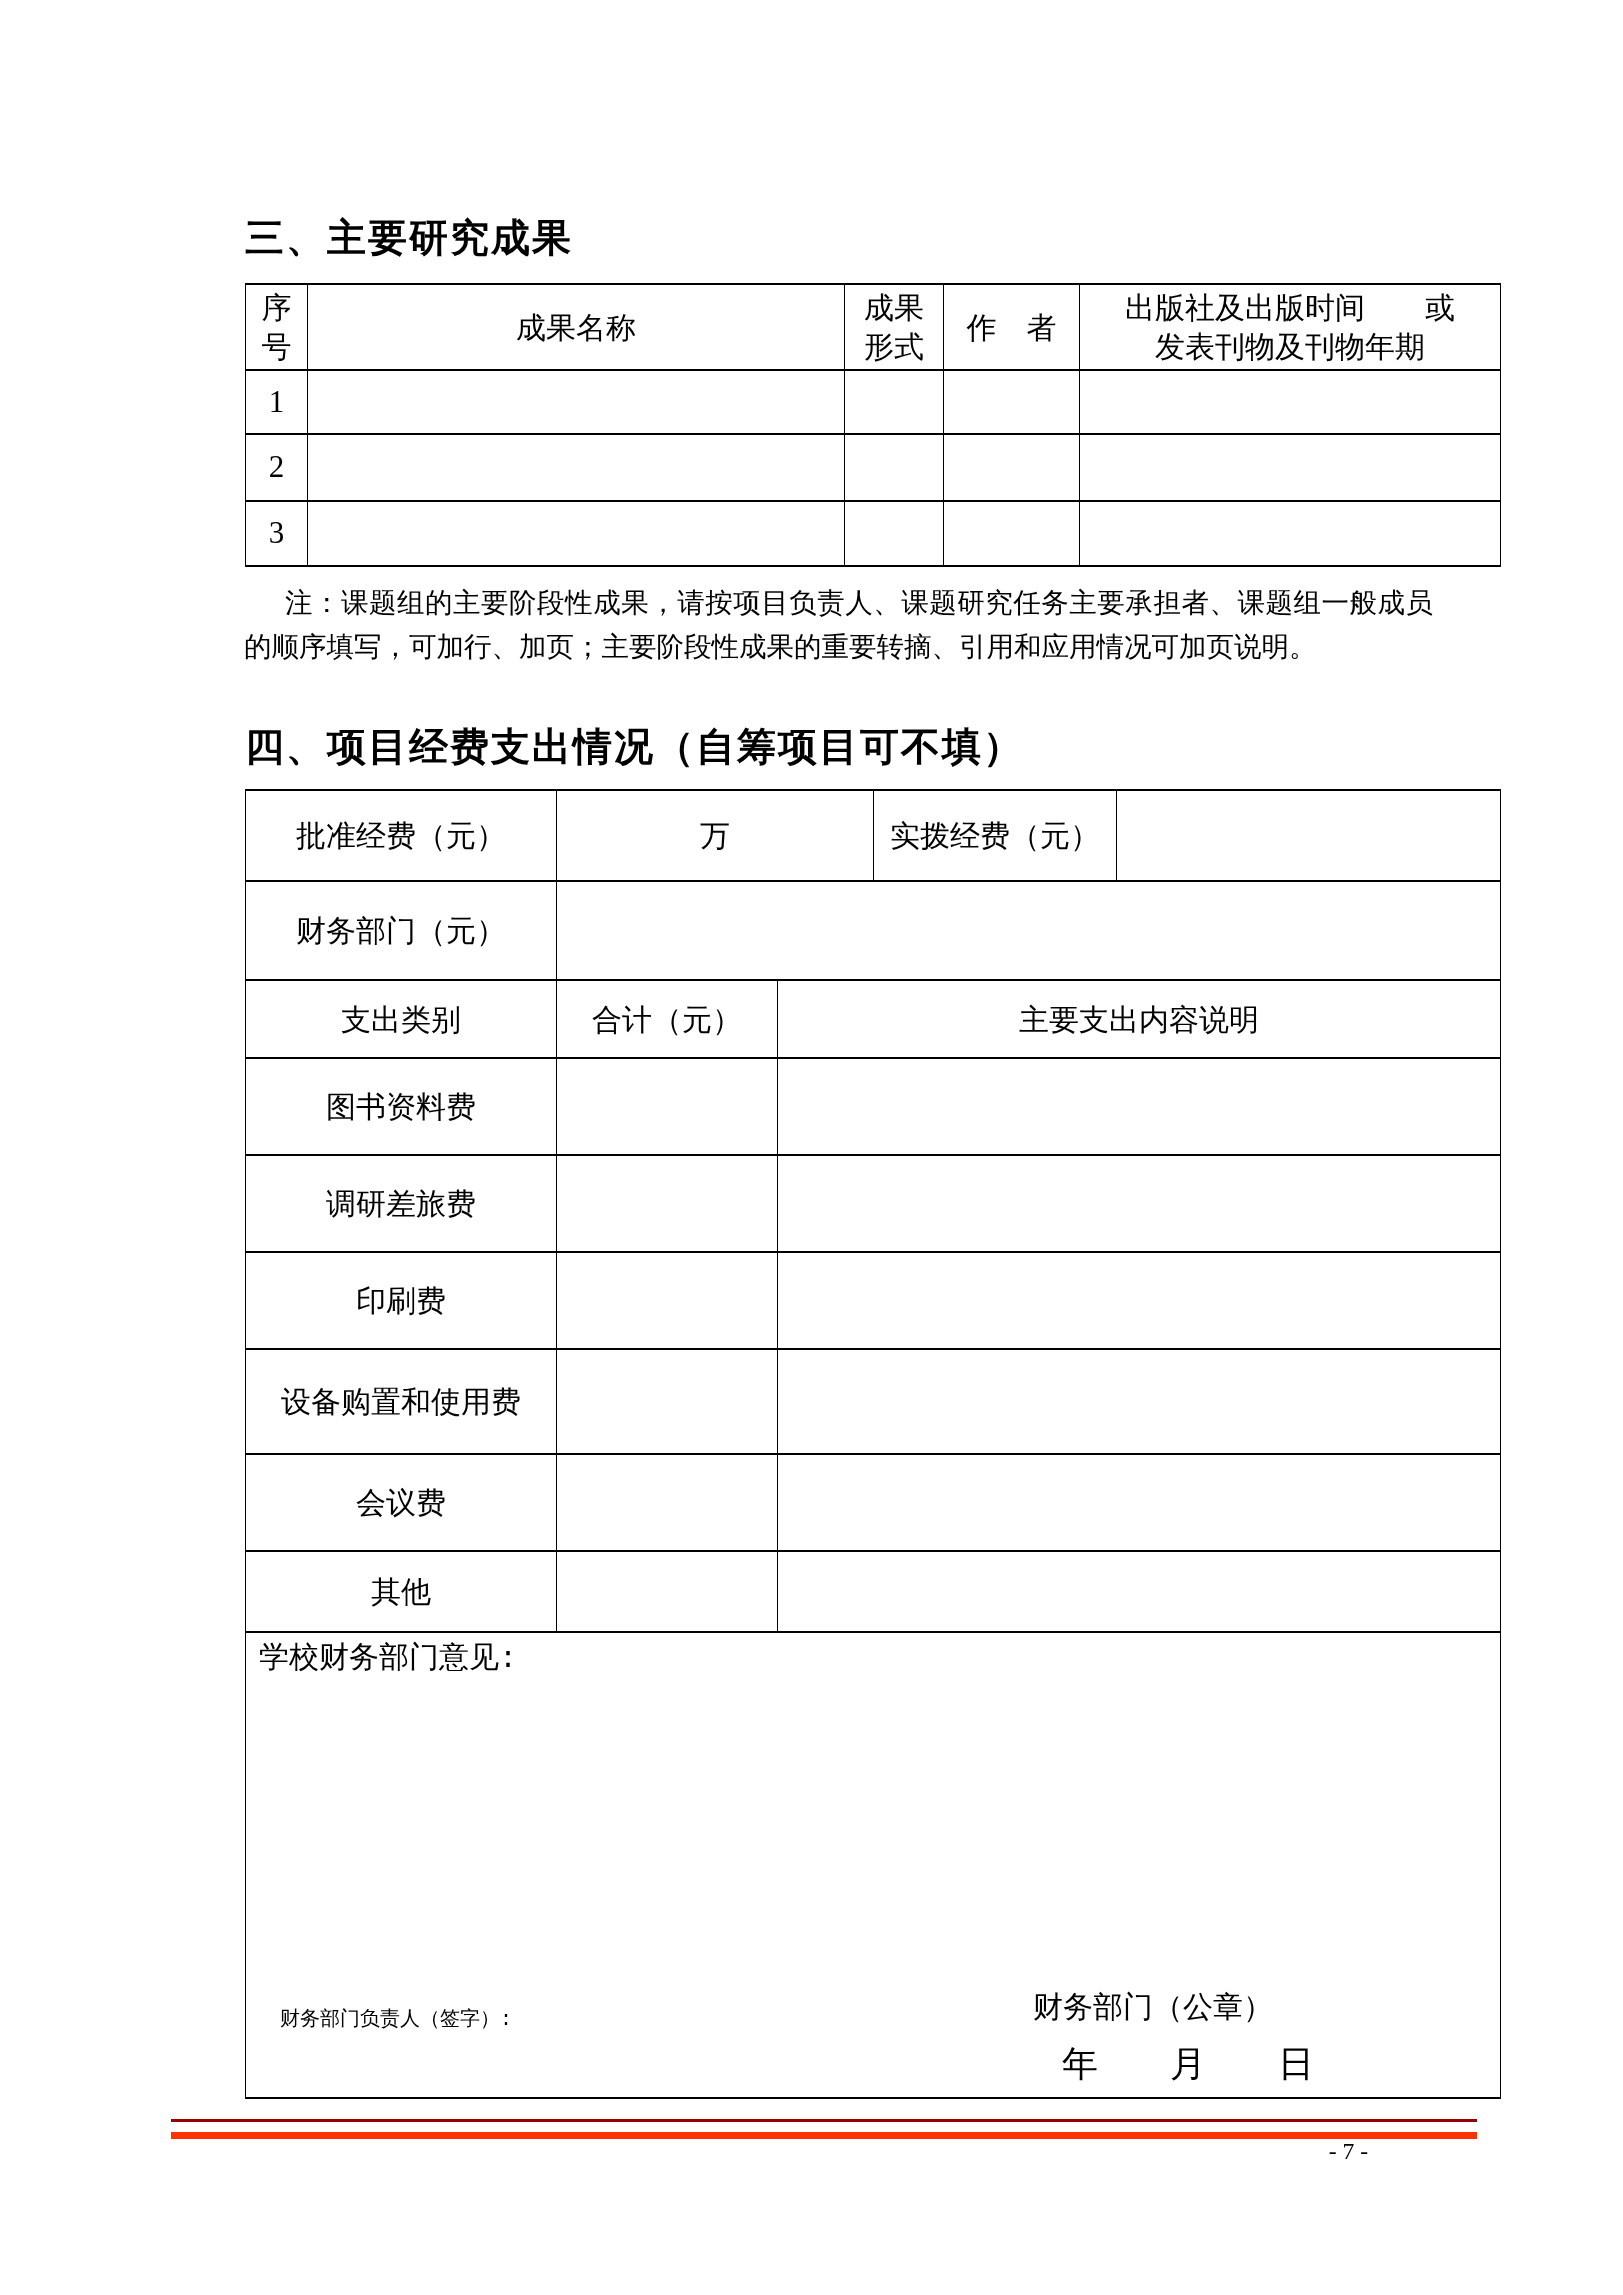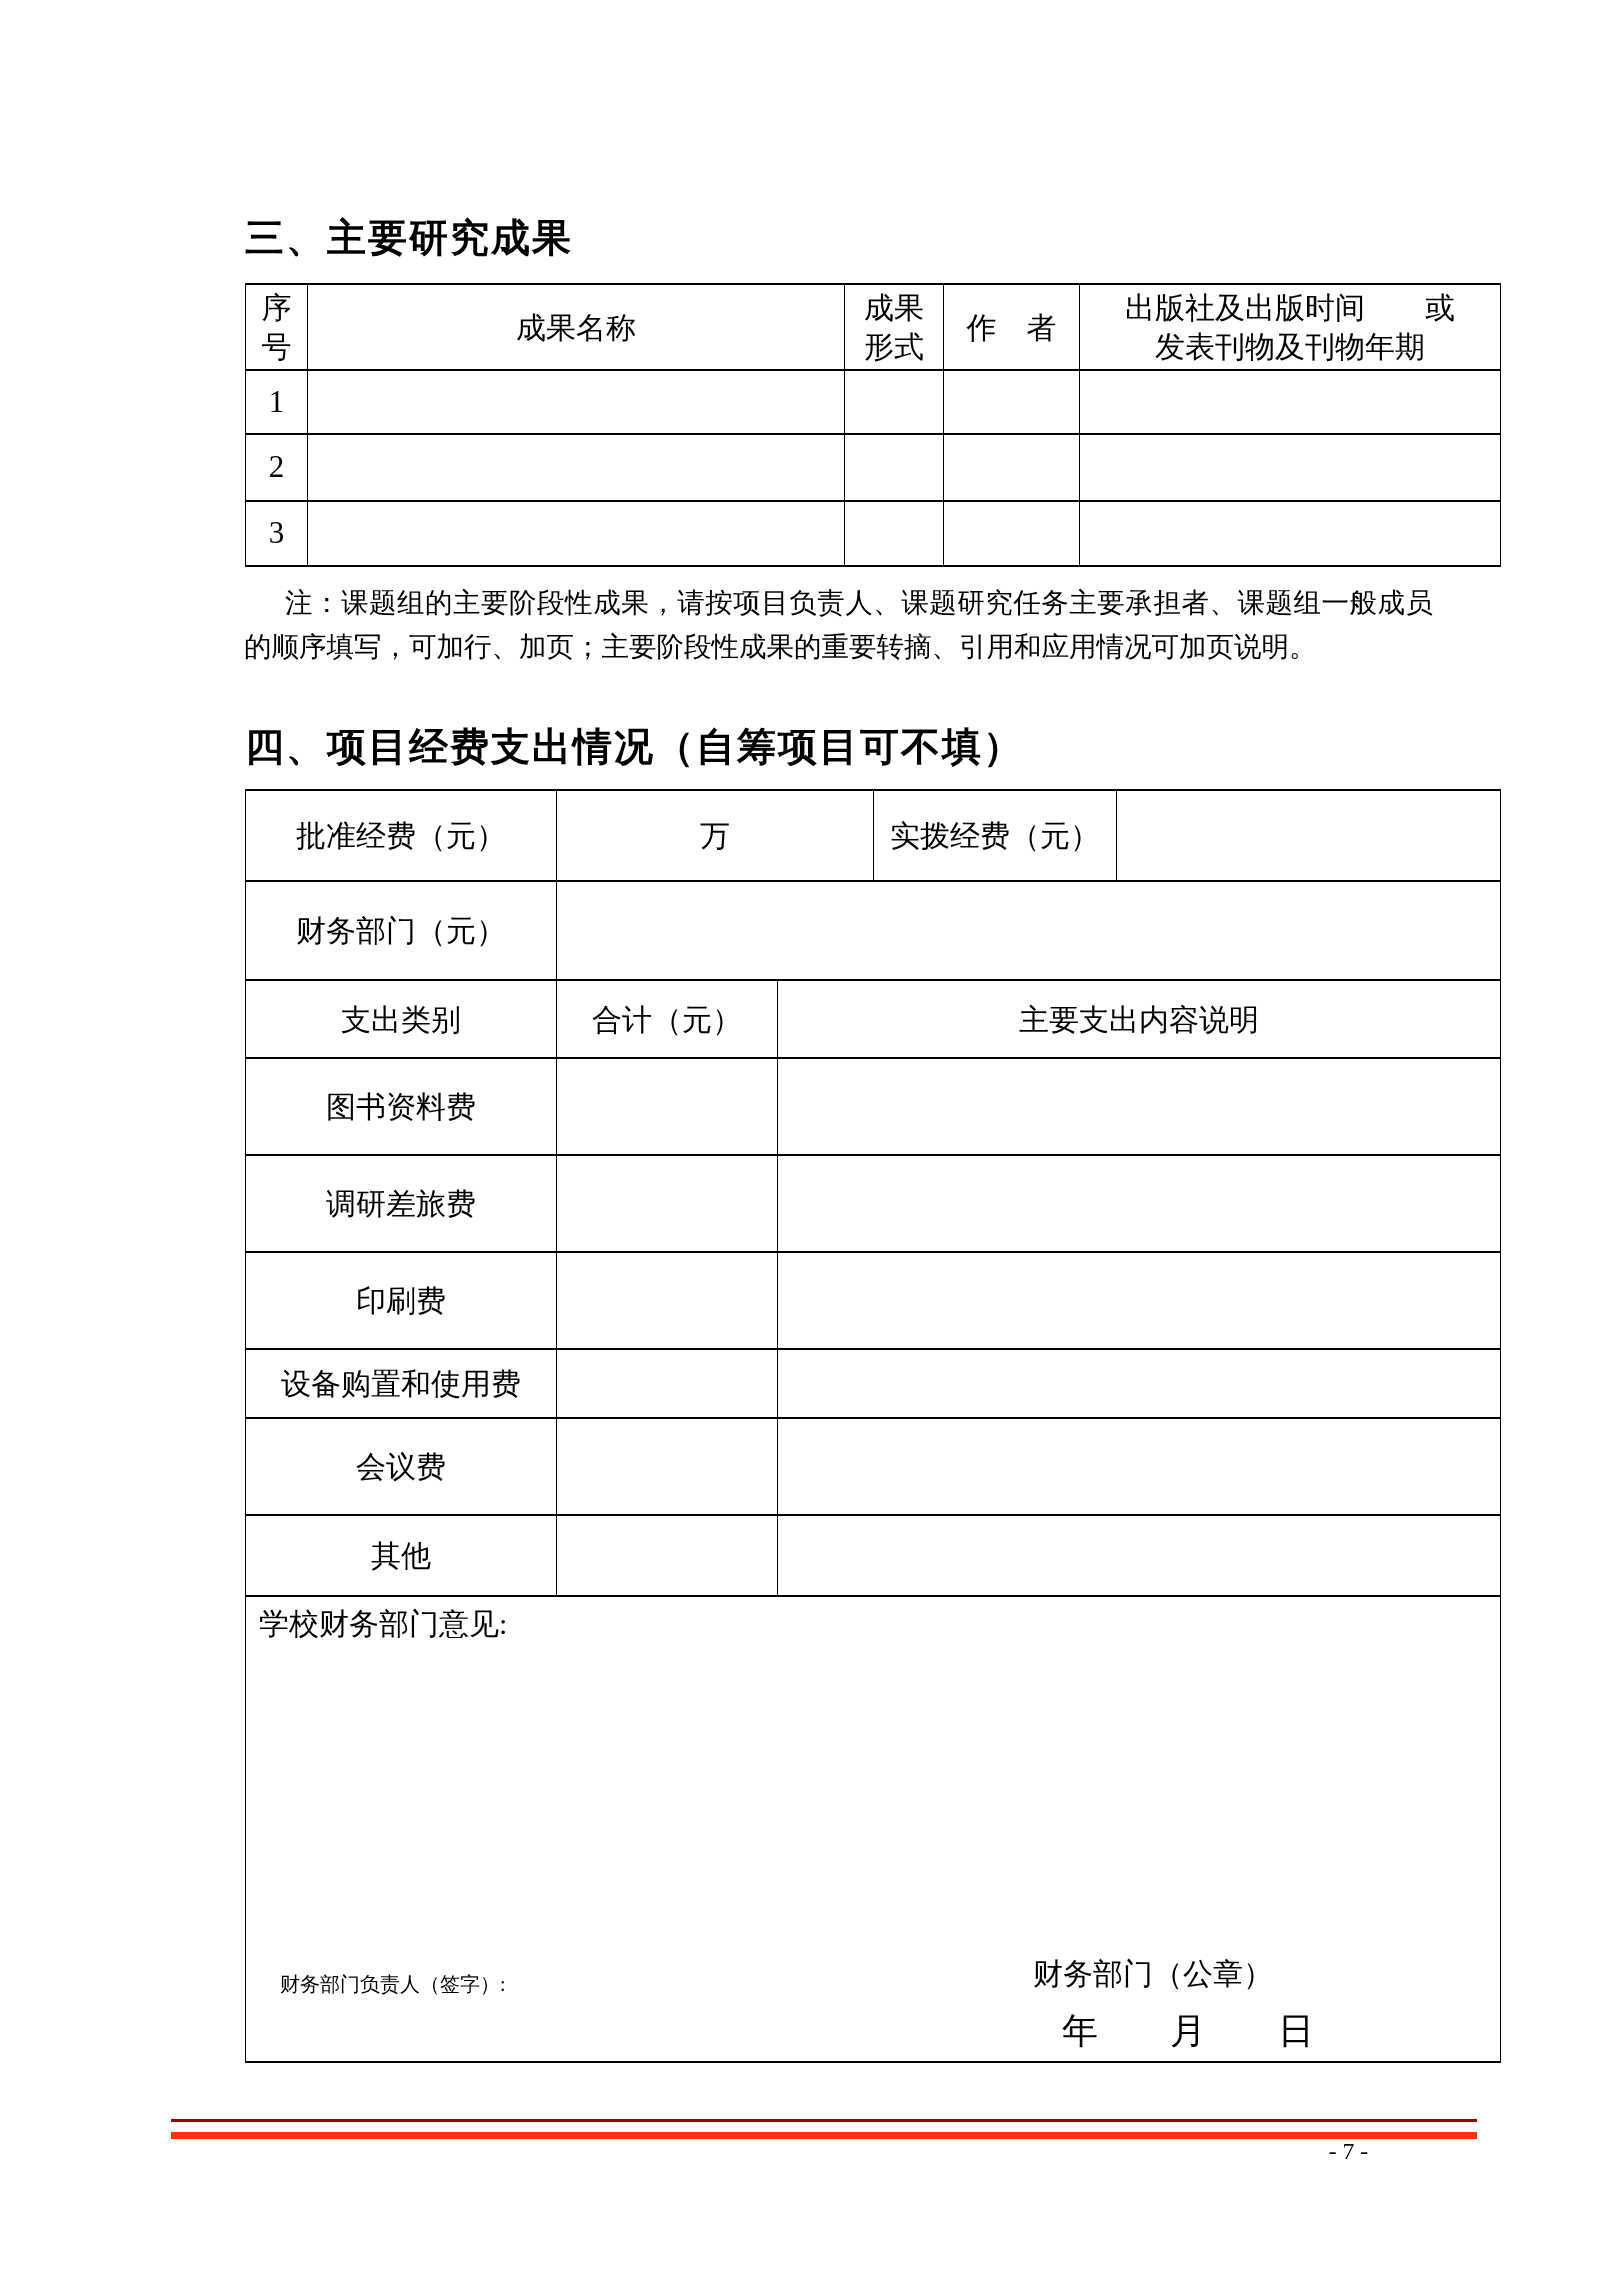--- a/index.html
+++ b/index.html
@@ -44,20 +44,21 @@
   }
   #resultsTable { left:245px; top:283px; width:1255px; }
   #resultsTable td.rownum { font-size:31px; }
 
   #budgetTable { left:245px; top:789px; width:1255px; }
 
   td.opinion-cell {
     position:relative;
     text-align:left;
     vertical-align:top;
+    font-family:Liberation Mono, monospace;
   }
   .opinion-label {
     position:absolute; left:13px; top:6.5px;
     font-size:30px; white-space:nowrap;
   }
   .signer-label {
     position:absolute; left:13px; top:374px;
     font-size:20px; white-space:nowrap;margin-left:21px;
   }
   .seal-label {
@@ -183,21 +184,21 @@
     <tr style="height:97px">
       <td>调研差旅费</td>
       <td></td>
       <td colspan="3"></td>
     </tr>
     <tr style="height:97px">
       <td>印刷费</td>
       <td></td>
       <td colspan="3"></td>
     </tr>
-    <tr style="height:69px">
+    <tr style="height:105px">
       <td>设备购置和使用费</td>
       <td></td>
       <td colspan="3"></td>
     </tr>
     <tr style="height:97px">
       <td>会议费</td>
       <td></td>
       <td colspan="3"></td>
     </tr>
     <tr style="height:81px">

